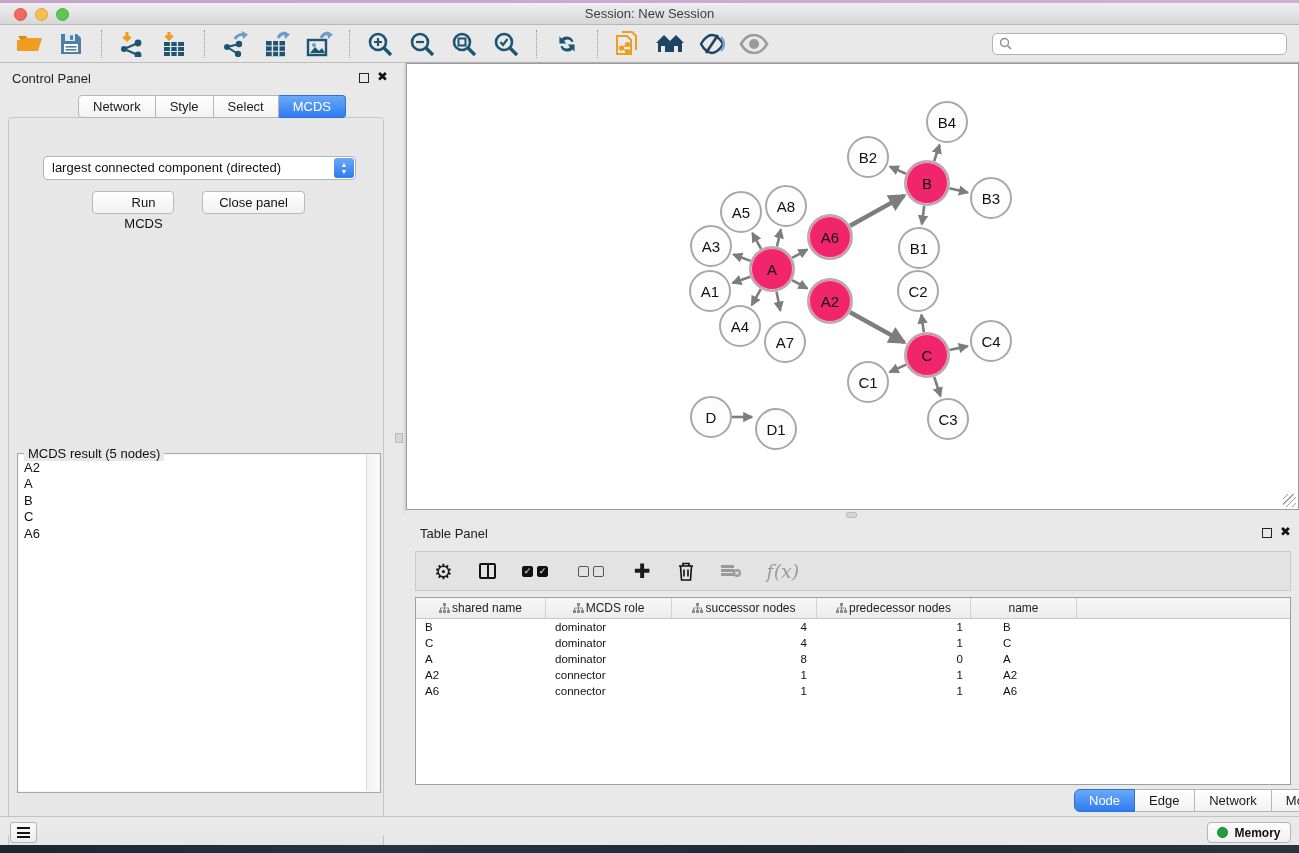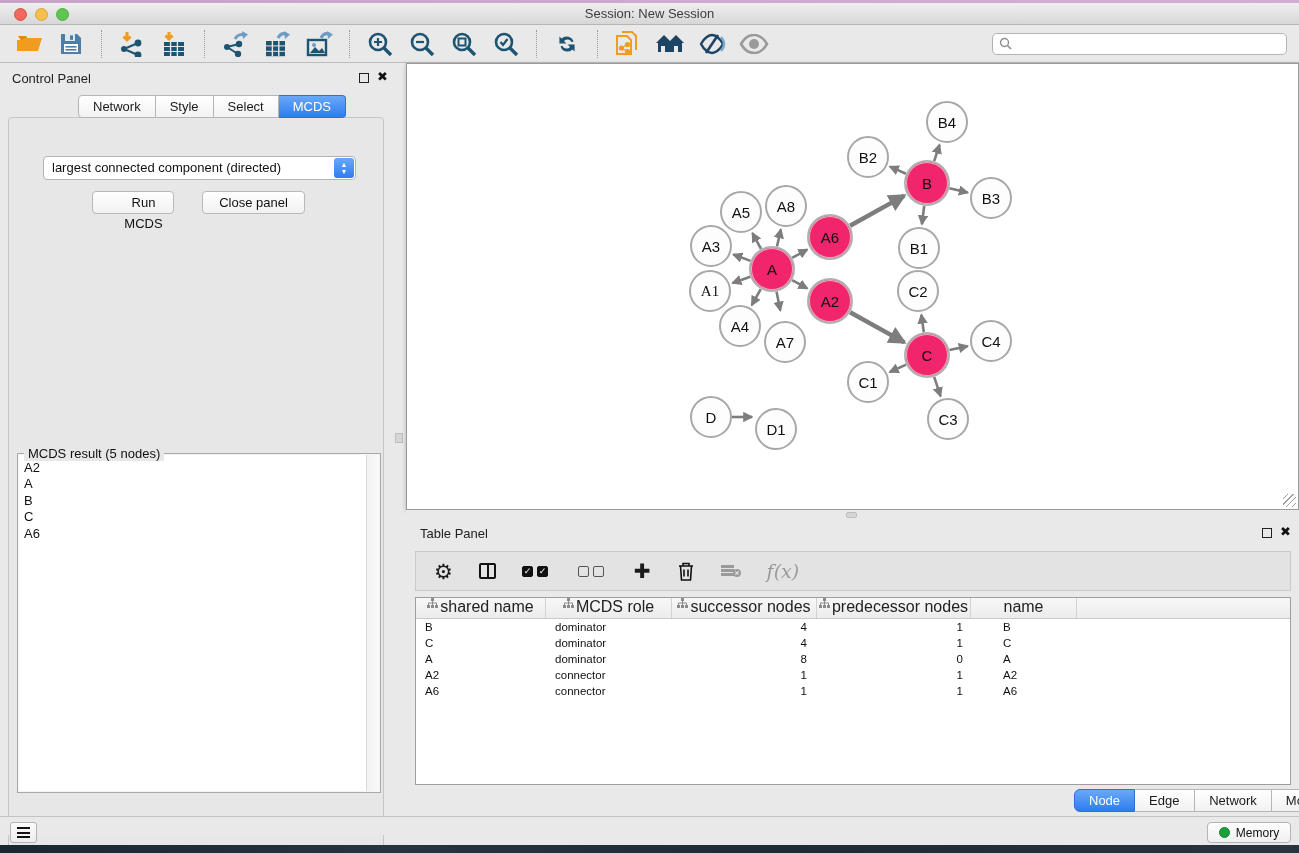--- a/index.html
+++ b/index.html
@@ -94,34 +94,34 @@
   .cols-icon::after { content:""; position:absolute; left:50%; top:0; bottom:0; width:2px; background:#111; }
   .chk { width:11px; height:11px; border:1.5px solid #111; border-radius:2px; margin-right:4px; position:relative; }
   .chk.on { background:#111; }
   .chk.on::after { content:"✓"; color:#fff; font-size:9px; position:absolute; left:1px; top:-1px; }
   .plus-glyph { font-size:20px; font-weight:bold; line-height:20px; }
   .fx { font-family:"DejaVu Serif",serif; font-style:italic; font-size:19px; color:#9a9a9a; }
   .tbl { position:absolute; left:9px; top:77px; width:876px; height:188px; background:#fff;
          border:1px solid #9e9e9e; overflow:hidden; }
   .tbl-head { display:flex; height:21px; background:linear-gradient(#f7f7f7,#ececec);
          border-bottom:1px solid #c9c9c9; }
-  .th { display:flex; justify-content:center; gap:2px; font-size:16px;
+  .th { display:flex; align-items:center; justify-content:center; gap:2px; font-size:12px;
         color:#222; border-right:1px solid #d2d2d2; flex:none; }
   .tbl-row { display:flex; height:16px; align-items:center; }
   .td { font-size:11.5px; color:#111; flex:none; white-space:nowrap; overflow:hidden; }
   .w0{width:130px;} .w1{width:126px;} .w2{width:145px;} .w3{width:154px;} .w4{width:106px;}
   .td.w0{padding-left:9px;} .td.w1{padding-left:9px;}
   .td.w2{text-align:right; padding-right:10px;} .td.w3{text-align:right; padding-right:8px;}
   .td.w4{padding-left:32px;}
   .tp-tabs { left:668px; top:269px; position:absolute; }
   .tp-tabs .seg-tab:first-child { border-radius:6px 0 0 6px; }
   .tp-tabs .seg-tab:last-child { border-radius:0 6px 6px 0; }
   
   .statusbar { position:absolute; left:0; top:816px; width:100%; height:19px;
-         background:#e9e9e9; border-top:1px solid #c3c3c3; }
+         background:#e9e9e9; border-top:1px solid #c3c3c3;font-weight:bold; }
   .list-btn { position:absolute; left:10px; top:5px; width:27px; height:21px;
          background:linear-gradient(#fbfbfb,#ededed); border:1px solid #b4b4b4; border-radius:3px;
          display:flex; align-items:center; justify-content:center; }
   .list-glyph { width:13px; height:11px;
          background:repeating-linear-gradient(#111 0 2px,transparent 2px 4.5px); }
   .memory-btn { position:absolute; right:8px; top:5px; width:84px; height:21px;
          background:linear-gradient(#fdfdfd,#f0f0f0); border:1px solid #b4b4b4; border-radius:4px;
          display:flex; align-items:center; justify-content:center; gap:6px; font-size:12px; color:#111; }
   .mem-dot { width:11px; height:11px; border-radius:50%; background:#1ca03c; border:1px solid #148230; }
   .wall-bottom { position:absolute; left:0; top:845px; width:100%; height:8px;
@@ -392,21 +392,21 @@
         </div>
         <div class="node" style="left: 283px; top: 137px; width: 42px; height: 42px;">
           <span>A3</span>
         </div>
         <div class="node" style="left: 491px; top: 139px; width: 42px; height: 42px; justify-content: center;">
           <span>B1</span>
         </div>
         <div class="node mcds" style="left: 342px; top: 158px; width: 46px; height: 46px;">
           <span>A</span>
         </div>
-        <div class="node" style="left: 282px; top: 182px; width: 42px; height: 42px; font-family: Liberation Serif, serif;">
+        <div class="node" style="left: 282px; top: 182px; width: 42px; height: 42px;">
           <span>A1</span>
         </div>
         <div class="node" style="left: 490px; top: 182px; width: 42px; height: 42px;">
           <span>C2</span>
         </div>
         <div class="node mcds" style="left: 400px; top: 190px; width: 46px; height: 46px;">
           <span>A2</span>
         </div>
         <div class="node" style="left: 312px; top: 217px; width: 42px; height: 42px;">
           <span>A4</span>

